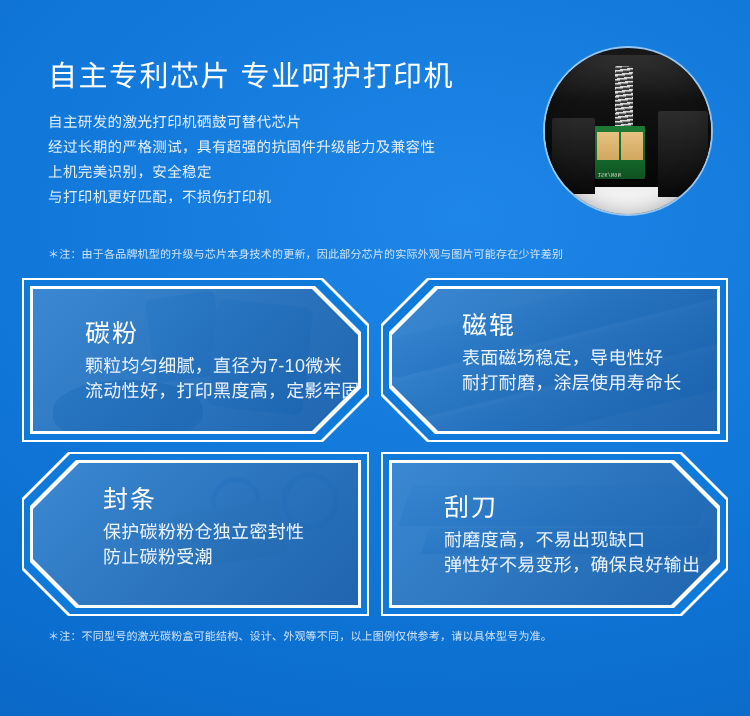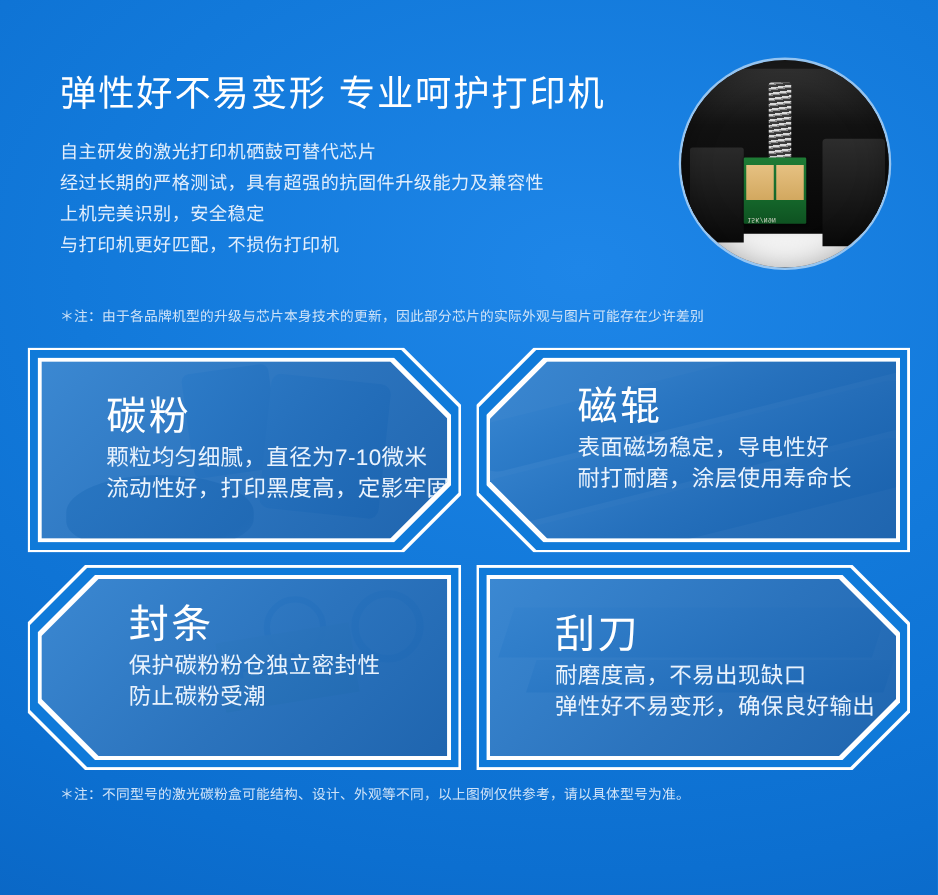--- a/index.html
+++ b/index.html
@@ -231,21 +231,21 @@
     position: absolute;
     inset: 0;
     padding: 0 0 0 52px;
     display: flex;
     flex-direction: column;
     justify-content: center;
   }
   .cut-left .card-body { padding: 0 0 16px 70px; }
 
   .card-title {
-    font-size: 32px;
+    font-size: 25px;
     line-height: 34px;
     color: #ffffff;
     letter-spacing: 2px;
     margin-bottom: 4px;
     font-weight: 400;
   }
   .card-line {
     font-size: 18px;
     line-height: 25px;
     color: #eaf3fd;
@@ -317,21 +317,21 @@
     font-family: "Liberation Sans", sans-serif;
   }
 </style>
 </head>
 <body>
 
 <div id="page">
 
   <div class="hero">
 
-    <div class="hero-title">弹性好不易变形  专业呵护打印机</div>
+    <div class="hero-title">自主专利芯片  专业呵护打印机</div>
 
     <div class="hero-lines">
       <div class="hero-line">自主研发的激光打印机硒鼓可替代芯片</div>
       <div class="hero-line">经过长期的严格测试，具有超强的抗固件升级能力及兼容性</div>
       <div class="hero-line">上机完美识别，安全稳定</div>
       <div class="hero-line">与打印机更好匹配，不损伤打印机</div>
     </div>
 
     <div class="chip-circle">
       <div class="chip-scene">

